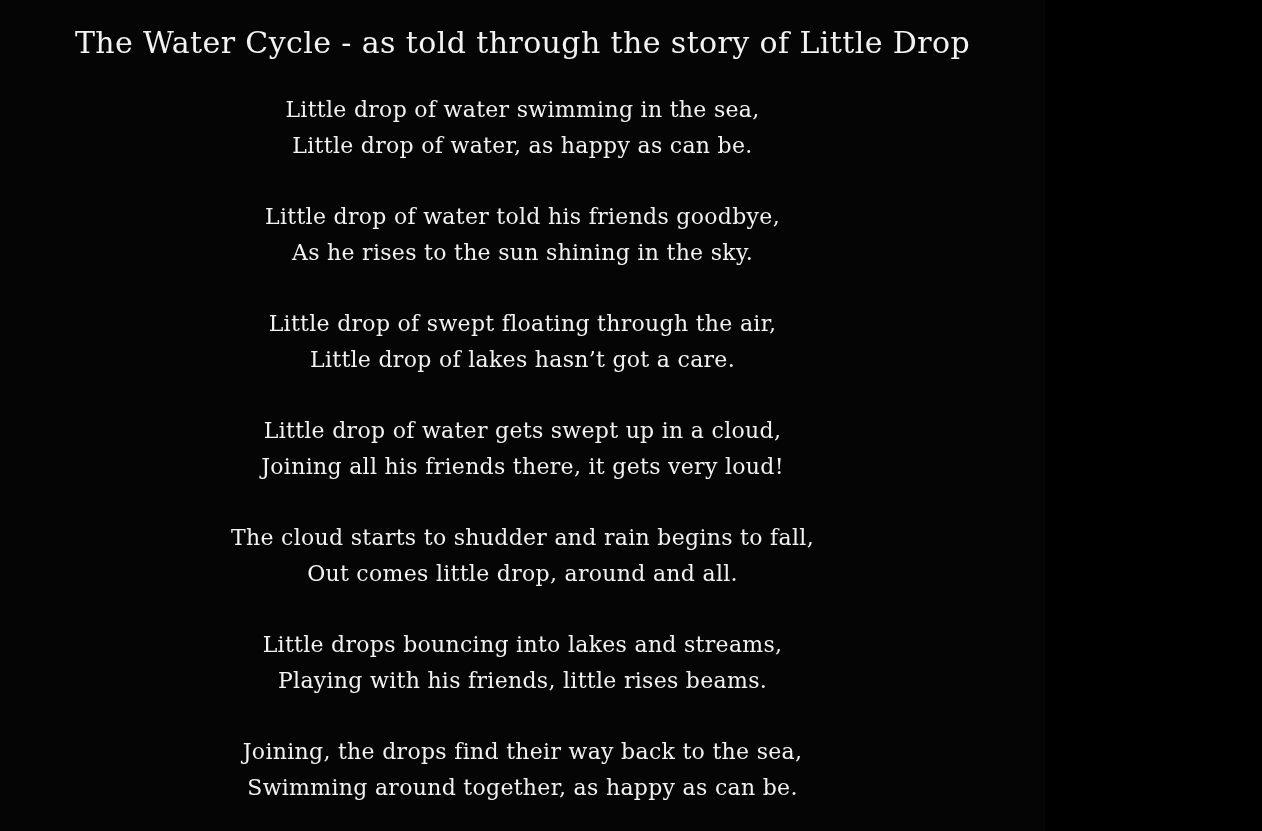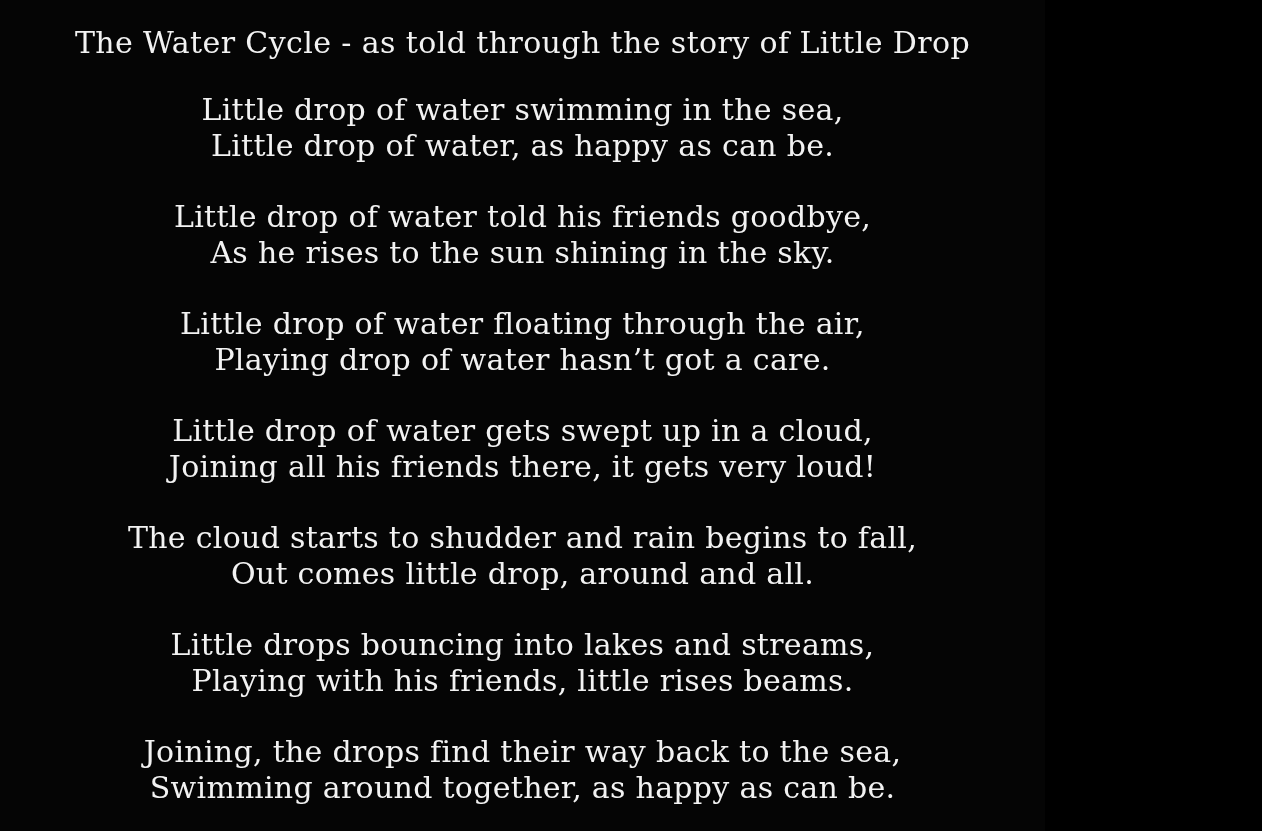--- a/index.html
+++ b/index.html
@@ -31,21 +31,21 @@
     text-align: center;
     white-space: pre;
     font-weight: normal;
     margin: 0 0 28px 0;
   }
   .stanza {
     margin-bottom: 35px;
     text-align: center;
   }
   .poem-line {
-    font-size: 30px;
+    font-size: 22px;
     line-height: 36px;
     letter-spacing: 0.3px;
     white-space: pre;
     text-align: center;
   }
 </style>
 </head>
 <body>
 
 <div class="poem-page">
@@ -56,22 +56,22 @@
     <div class="poem-line">Little drop of water swimming in the sea,</div>
     <div class="poem-line">Little drop of water, as happy as can be.</div>
   </div>
 
   <div class="stanza">
     <div class="poem-line">Little drop of water told his friends goodbye,</div>
     <div class="poem-line">As he rises to the sun shining in the sky.</div>
   </div>
 
   <div class="stanza">
-    <div class="poem-line">Little drop of water floating through the air,</div>
-    <div class="poem-line">Playing drop of water hasn’t got a care.</div>
+    <div class="poem-line">Little drop of swept floating through the air,</div>
+    <div class="poem-line">Little drop of lakes hasn’t got a care.</div>
   </div>
 
   <div class="stanza">
     <div class="poem-line">Little drop of water gets swept up in a cloud,</div>
     <div class="poem-line">Joining all his friends there, it gets very loud!</div>
   </div>
 
   <div class="stanza">
     <div class="poem-line">The cloud starts to shudder and rain begins to fall,</div>
     <div class="poem-line">Out comes little drop, around and all.</div>

